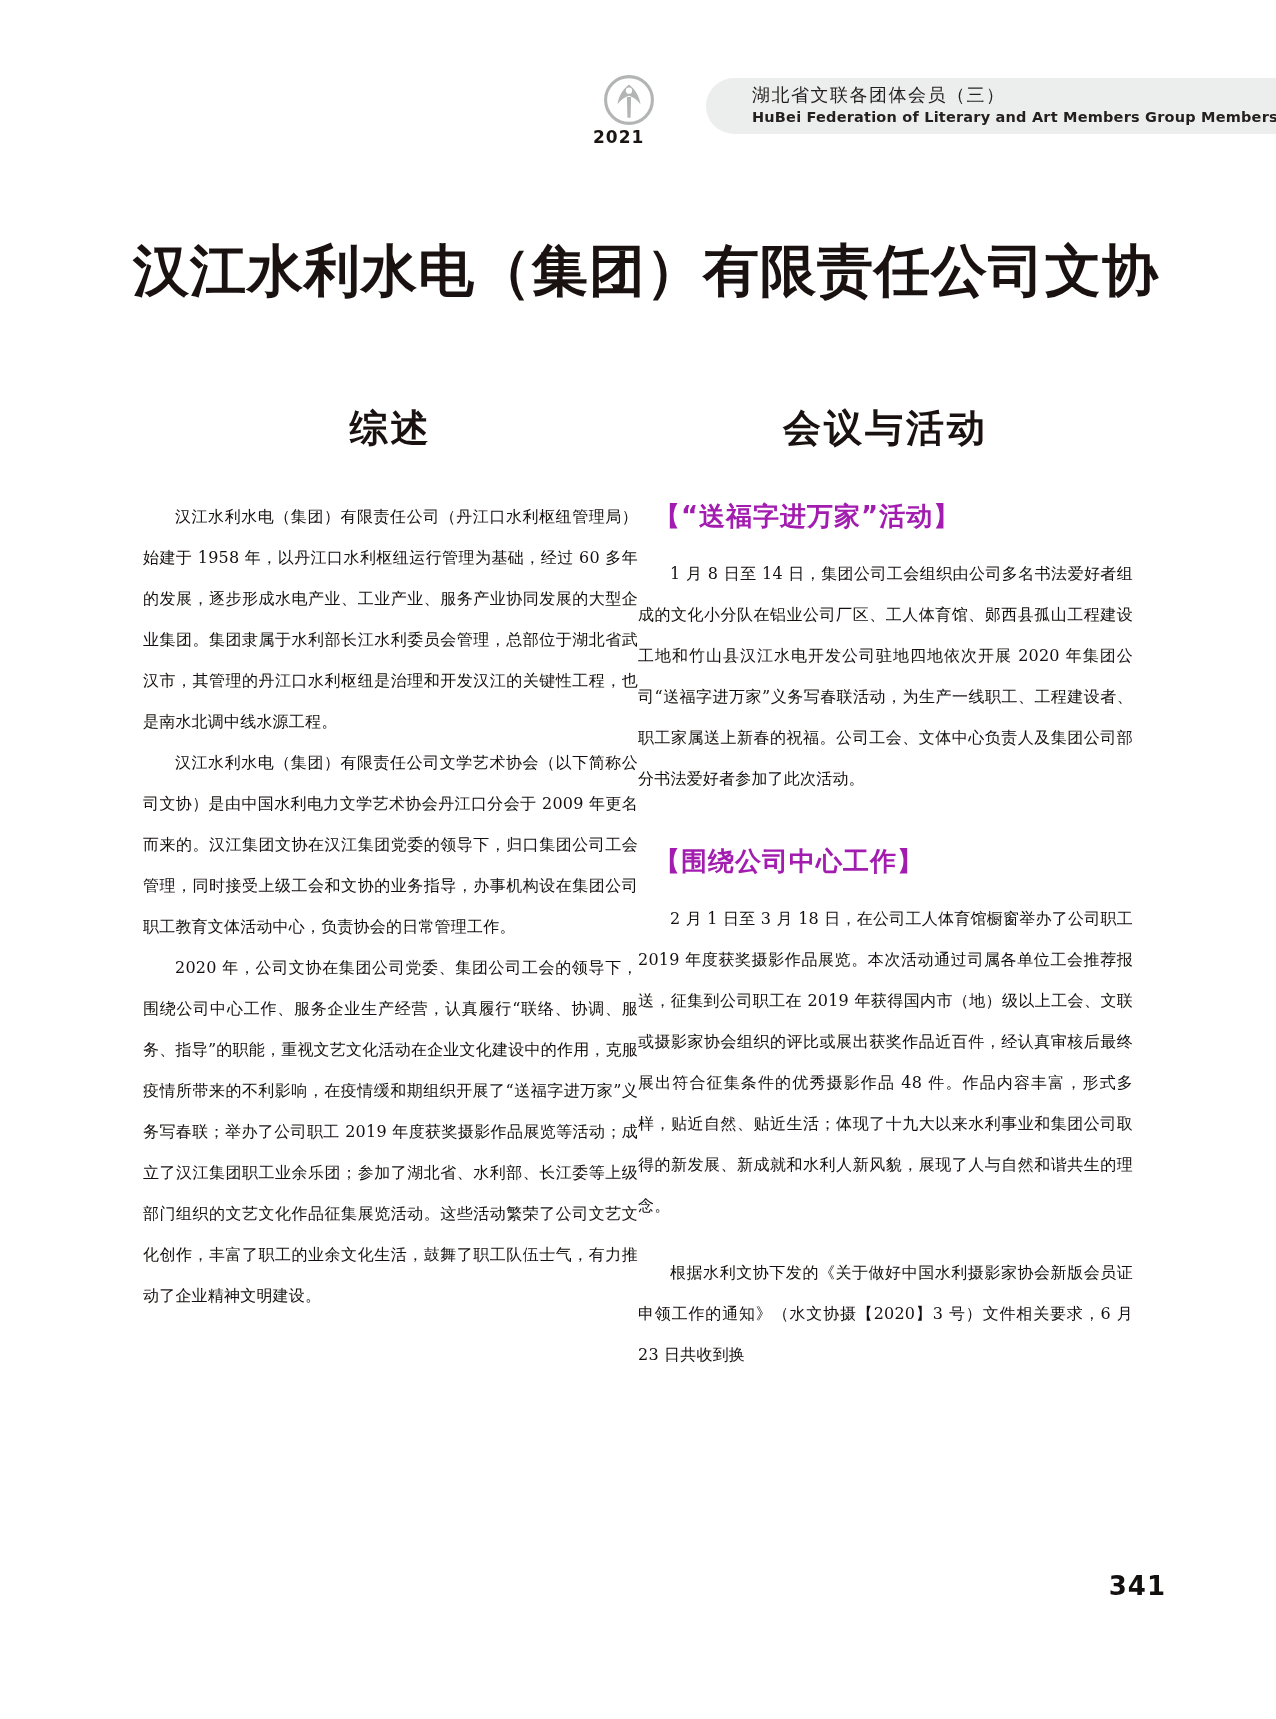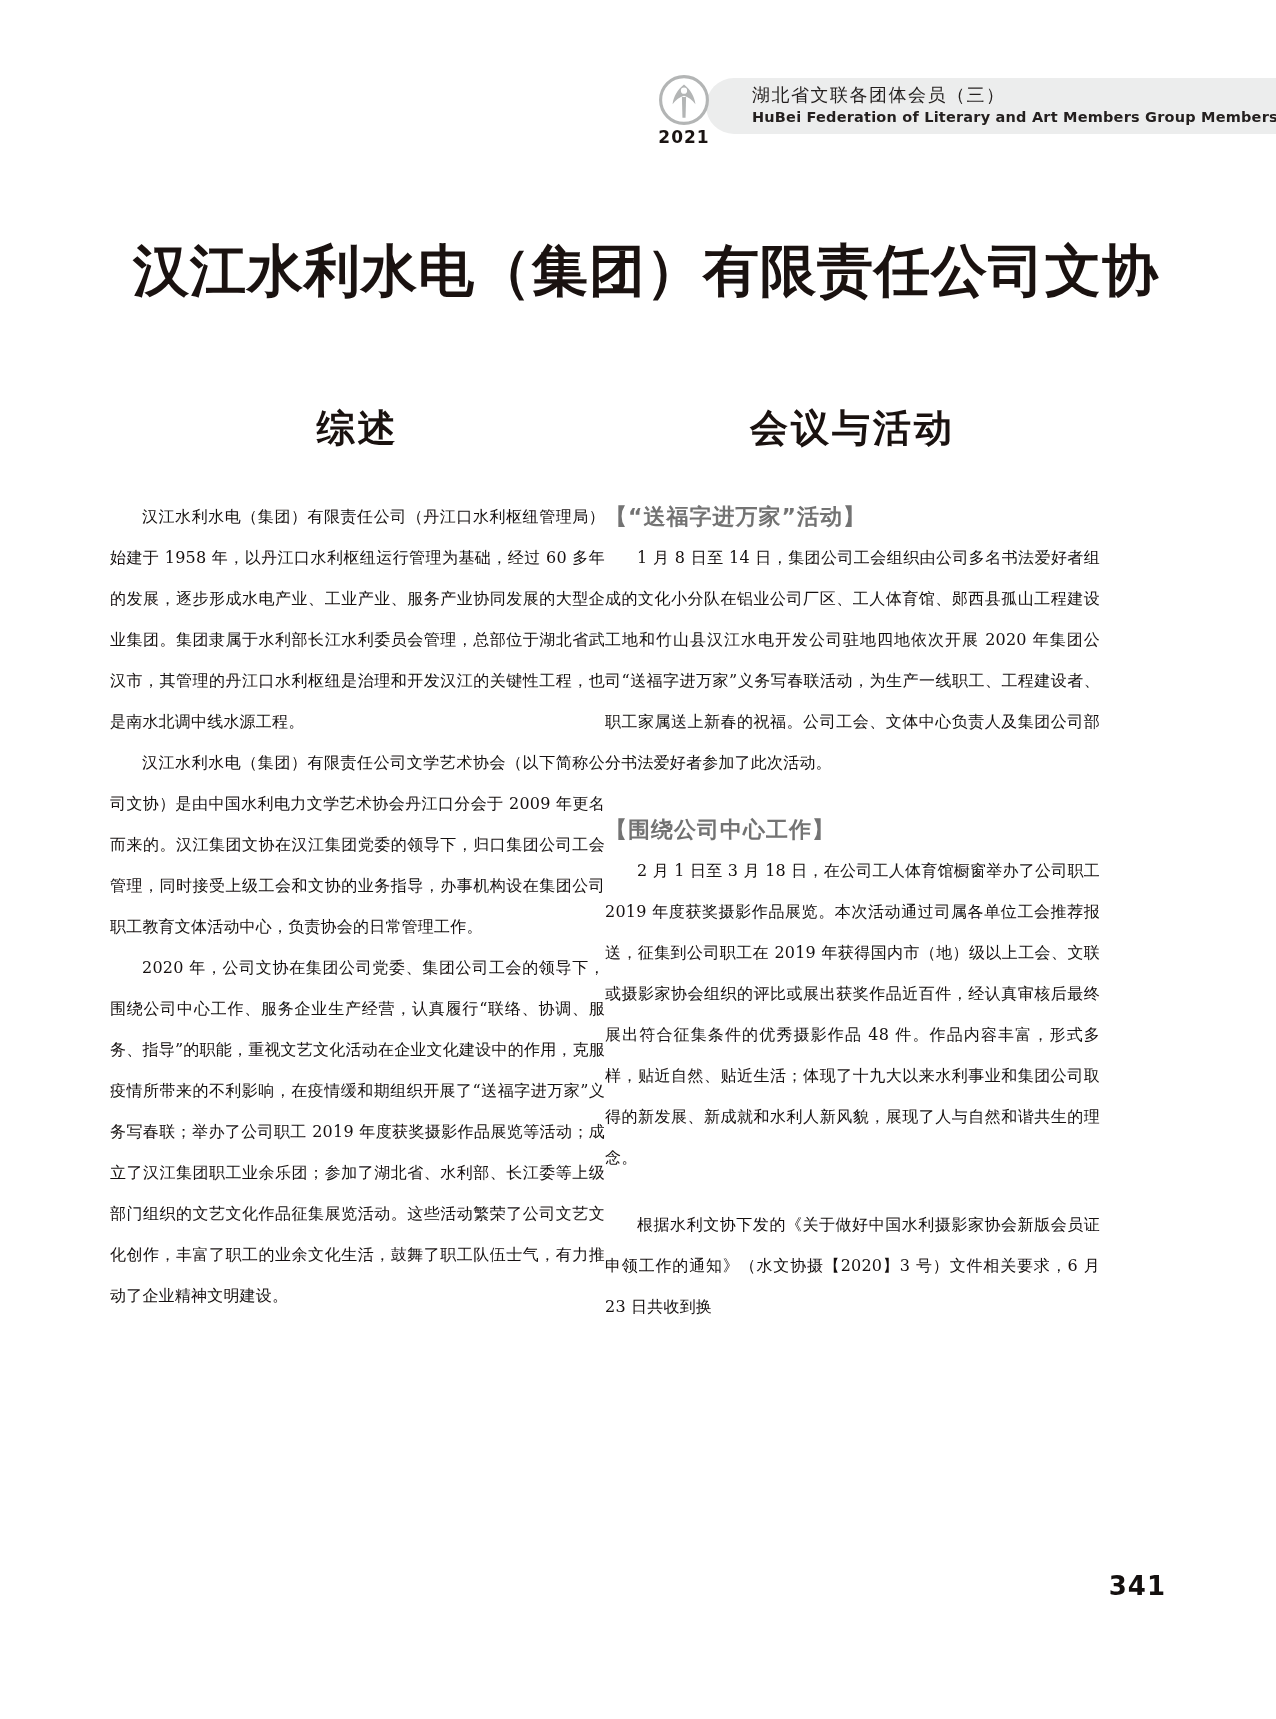--- a/index.html
+++ b/index.html
@@ -32,25 +32,25 @@
     position: absolute;
     left: 706px;
     top: 8px;
     width: 570px;
     height: 56px;
     background: #eceded;
     border-radius: 28px 0 0 28px;
   }
   .runhead-logo {
     position: absolute;
-    left: 648px;
+    left: 593px;
     top: 4px;
     width: 72px;
     height: 76px;
-    text-align: center;
+    text-align: left;
   }
   .logo-mark {
     width: 52px;
     height: 52px;
     margin: 0 auto;
     display: block;
   }
   .logo-year {
     font-family: "DejaVu Sans", "Liberation Sans", sans-serif;
     font-weight: 700;
@@ -98,20 +98,21 @@
     padding-left: 8px;
   }
 
   
   .columns {
     position: absolute;
     top: 408px;
     left: 110px;
     width: 1056px;
     display: flex;
+    justify-content: center;
   }
   .col {
     width: 495px;
   }
   .col-head {
     text-align: center;
     font-family: "DejaVu Sans", "Liberation Sans", sans-serif;
     font-weight: 700;
     font-size: 38px;
     letter-spacing: 3px;
@@ -127,25 +128,25 @@
     text-justify: inter-ideograph;
     text-indent: 2em;
     margin: 0;
     color: #15100f;
     letter-spacing: .2px;
     font-weight: 400;
   }
   .sub-head {
     font-family: "DejaVu Sans", "Liberation Sans", sans-serif;
     font-weight: 700;
-    font-size: 22px;
+    font-size: 26px;
     line-height: 41px;
     letter-spacing: 1px;
-    color: #737373;
-    margin: 0;
+    color: #a21caf;
+    margin: 16px;
     text-indent: 0;
   }
   .sec-gap {
     height: 26px;
   }
 
   
   .folio {
     position: absolute;
     right: 110px;

